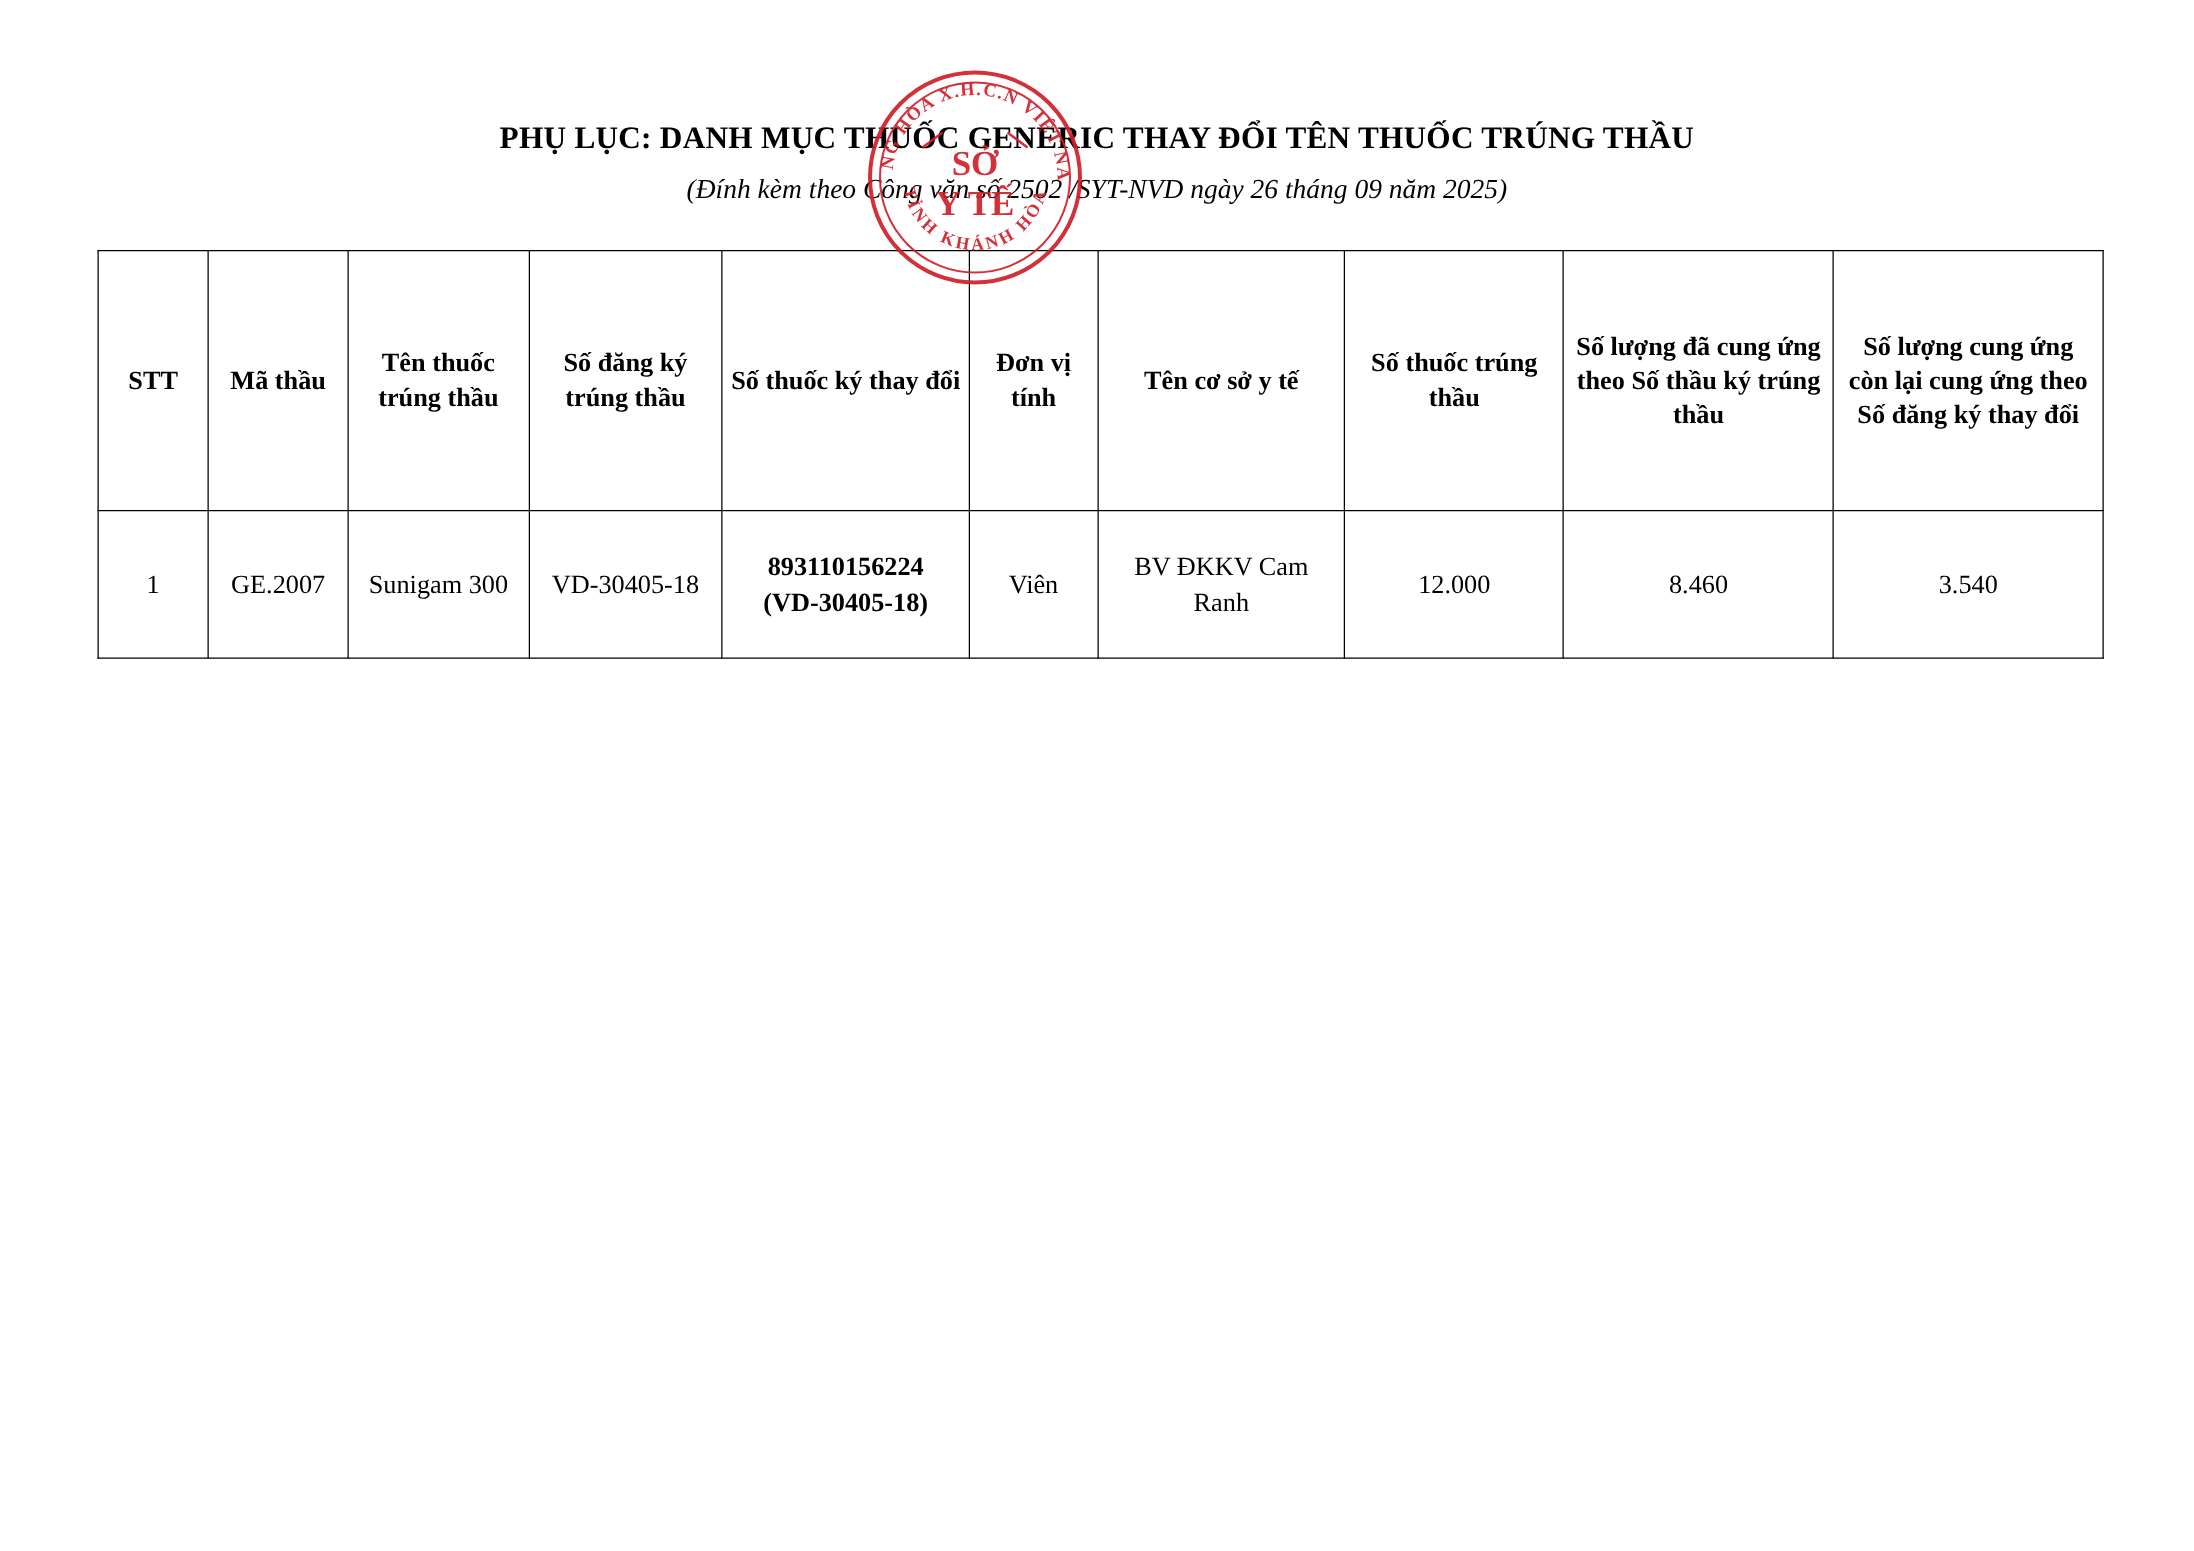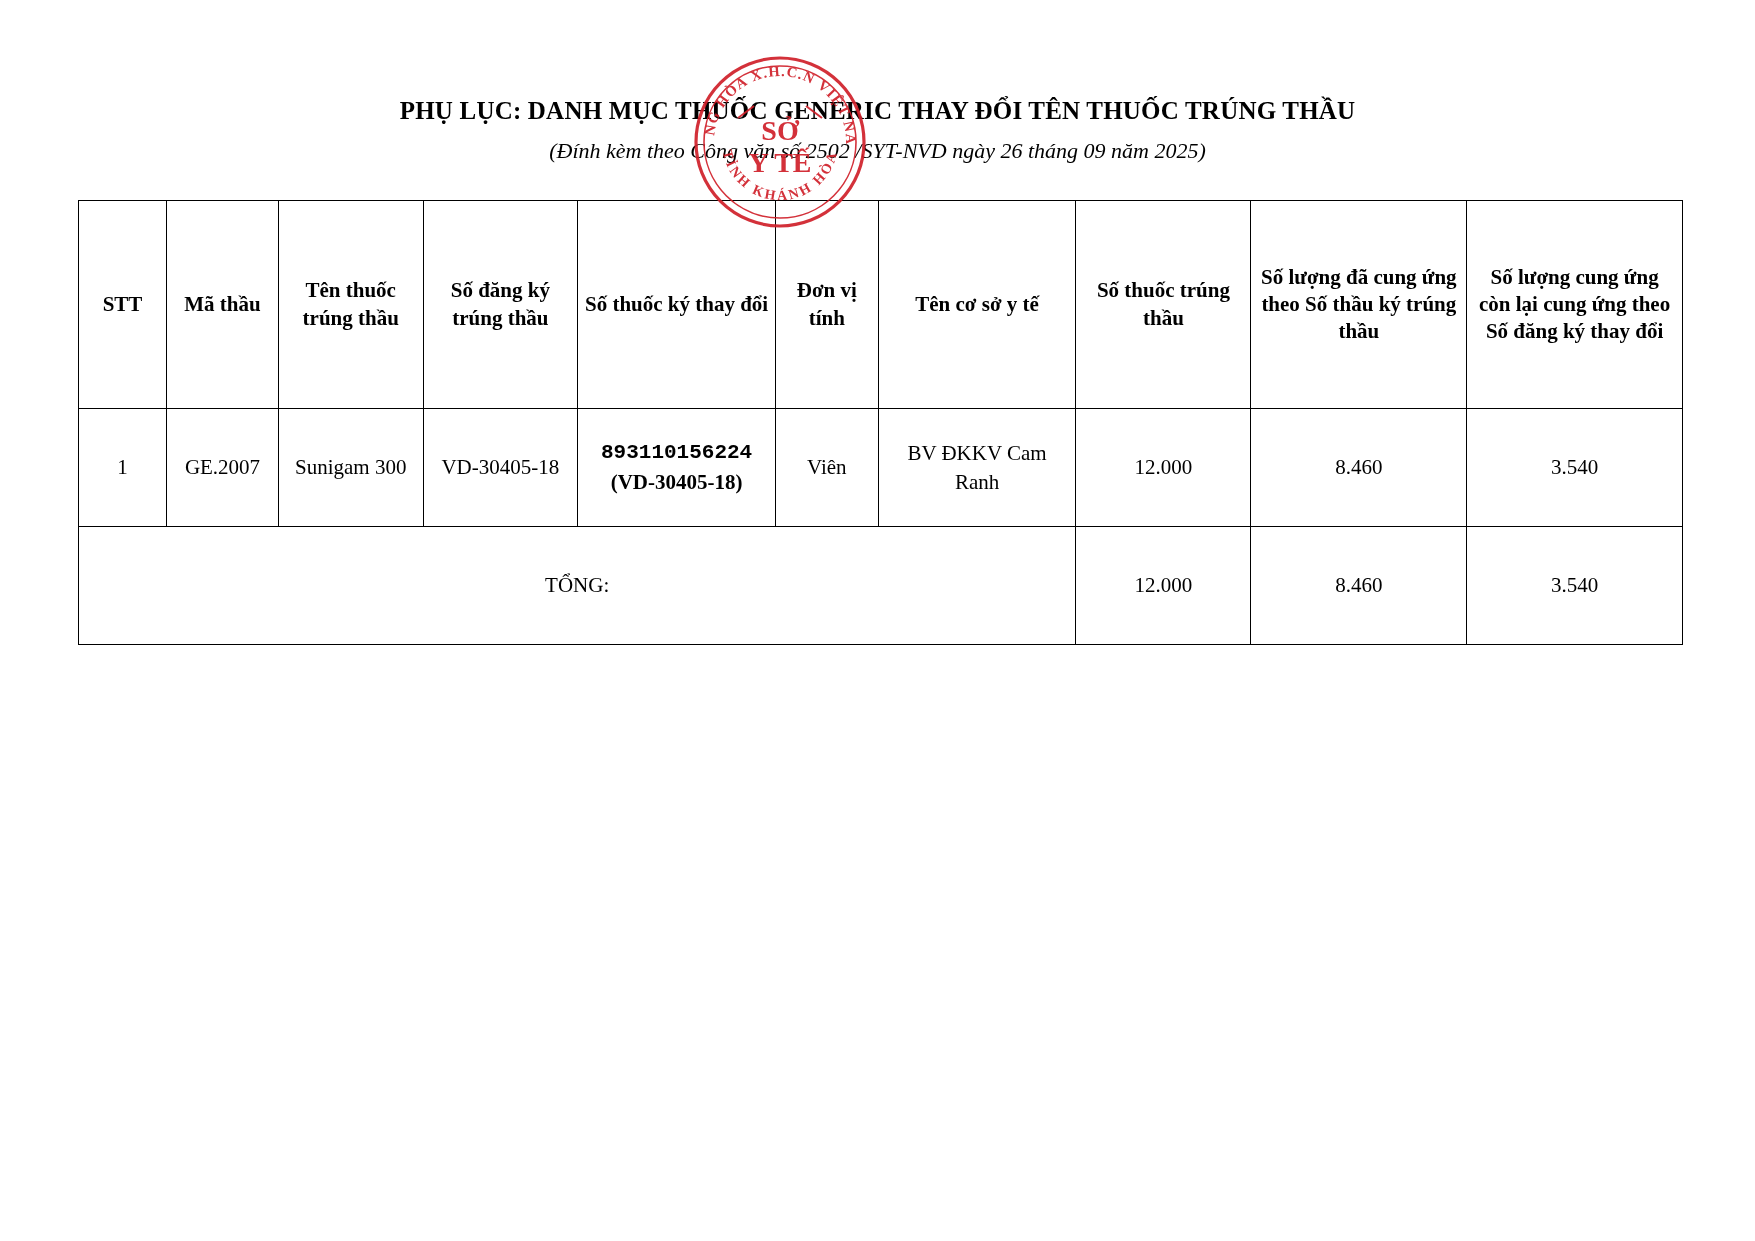--- a/index.html
+++ b/index.html
@@ -88,21 +88,20 @@
     line-height: 1.35;
     height: 118px;
   }
   td.newcode {
     font-size: 21px;
     line-height: 1.35;
   }
   td.newcode .code-main {
     font-weight: bold;
     display: block;
-    font-family: Liberation Mono, monospace;
   }
   td.newcode .code-sub {
     font-weight: bold;
     display: block;
   }
   tr.total-row td {
     height: 76px;
     font-weight: bold;
     font-size: 22px;
   }
@@ -189,23 +188,17 @@
           <td class="newcode">
             <span class="code-main">893110156224</span>
             <span class="code-sub">(VD-30405-18)</span>
           </td>
           <td>Viên</td>
           <td>BV ĐKKV Cam Ranh</td>
           <td>12.000</td>
           <td>8.460</td>
           <td>3.540</td>
         </tr>
-        <tr class="total-row">
-          <td class="total-label" colspan="7">TỔNG:</td>
-          <td>12.000</td>
-          <td>8.460</td>
-          <td>3.540</td>
-        </tr>
       </tbody>
     </table>
   </div>
 
 </div>
 
 </body></html>

